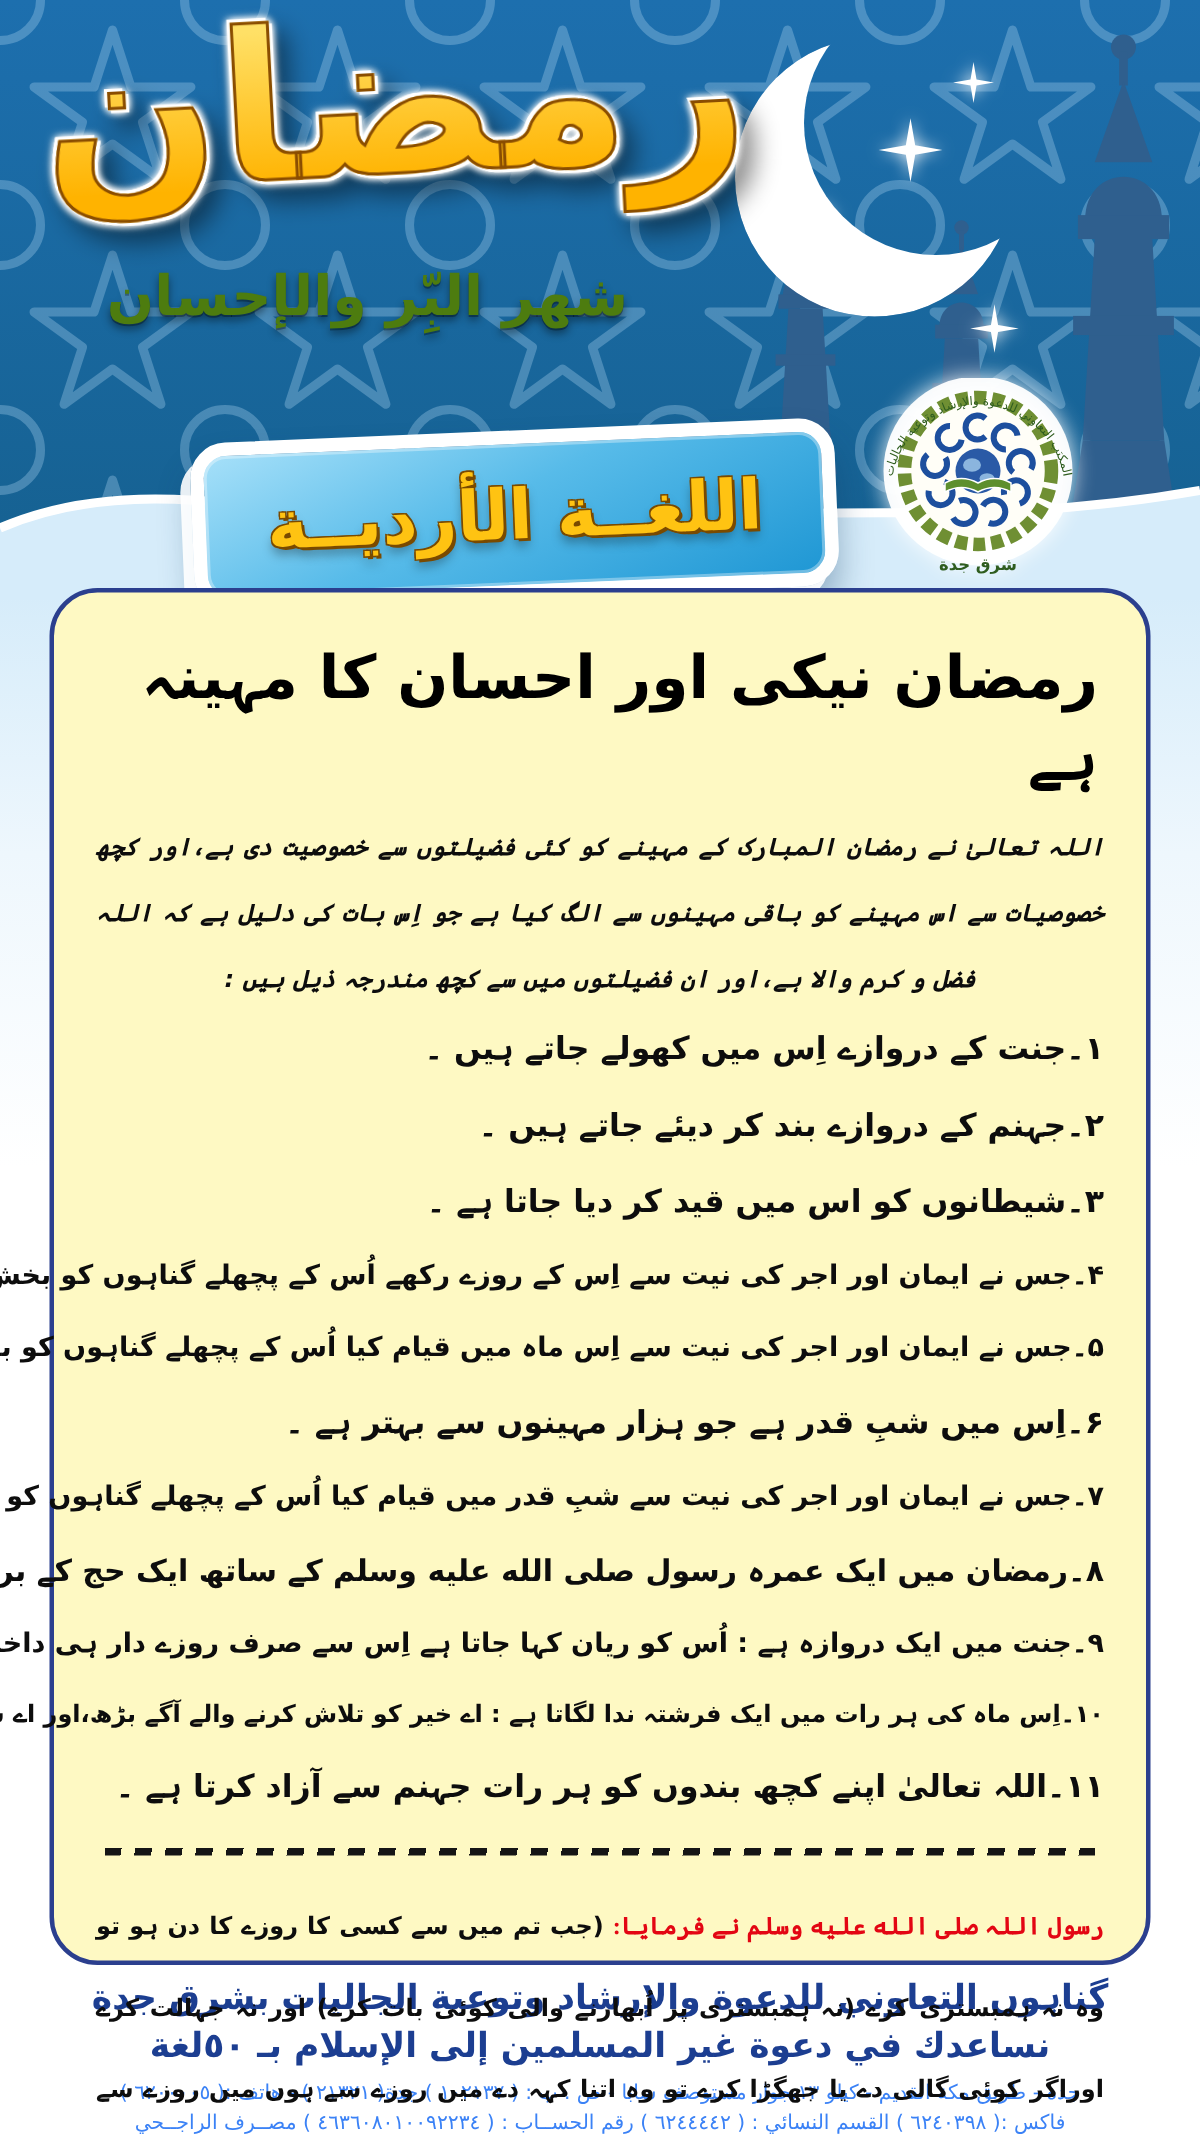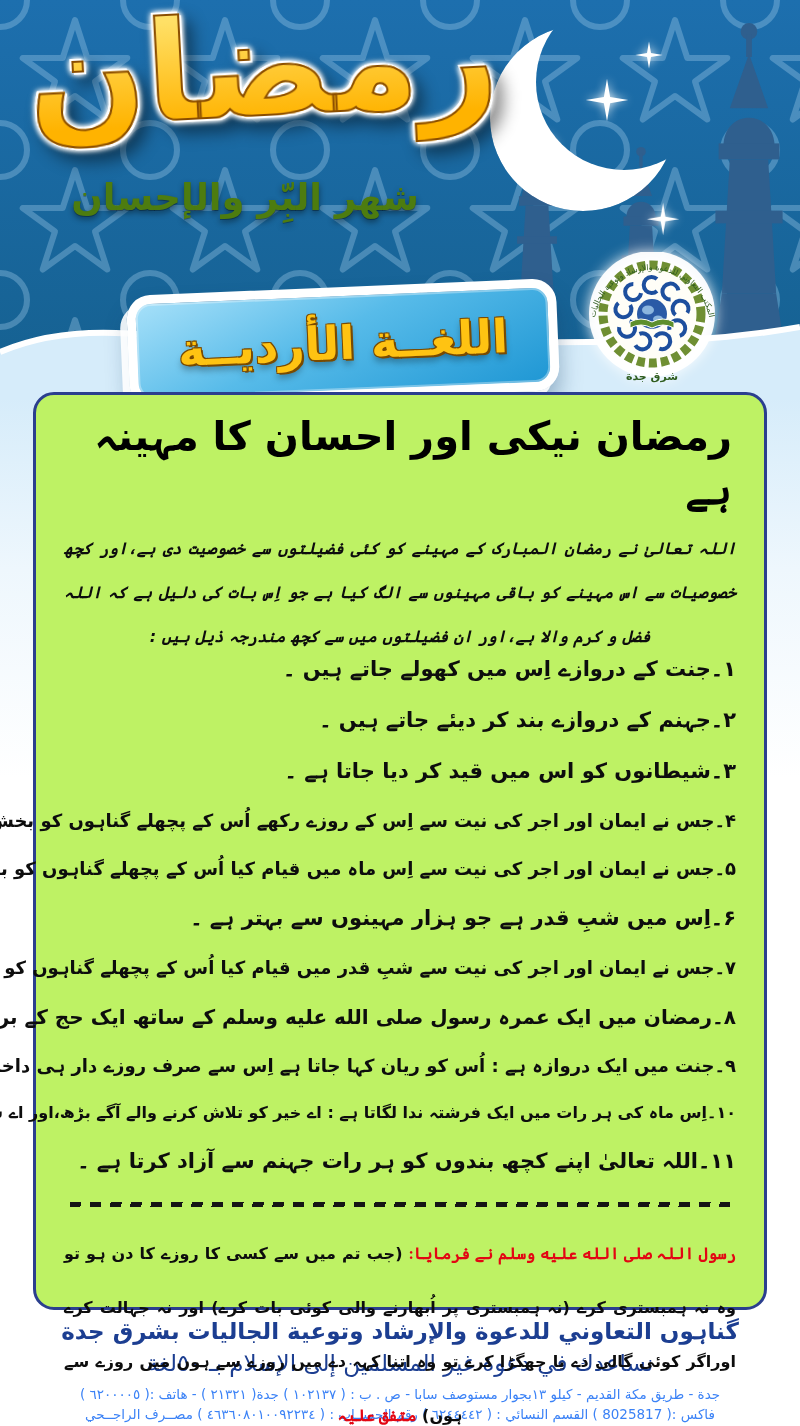--- a/index.html
+++ b/index.html
@@ -23,40 +23,40 @@
           transform:rotate(-2.4deg);border:9px solid #fff;border-radius:24px;
           background:linear-gradient(155deg,#a6e0f9 0%,#57bbe9 45%,#1f97d4 100%);
           box-shadow:-7px 9px 0 rgba(255,255,255,.9), 0 16px 22px rgba(17,60,100,.35), inset 0 0 0 2px rgba(255,255,255,.35);
           display:flex;align-items:center;justify-content:center;}
   .banner-text{font-size:46px;font-weight:bold;color:#ffc312;letter-spacing:1px;
           text-shadow:2px 2px 0 #7a4a00,-1px -1px 0 #7a4a00,1px -1px 0 #7a4a00,-1px 1px 0 #7a4a00,0 5px 7px rgba(0,0,0,.35);}
   .logo{position:absolute;top:252px;left:583px;z-index:2;filter:drop-shadow(0 0 7px rgba(255,255,255,.95));}
 
   
   .panel{position:absolute;top:392px;left:33px;width:734px;height:918px;z-index:3;box-sizing:border-box;
-         background:#bef264;border:3px solid #2b3f8e;border-radius:21px;padding:12px 26px 0 26px;color:#0d0d0d;}
+         background:#fef9c3;border:3px solid #2b3f8e;border-radius:32px;padding:28px 26px 0 26px;color:#0d0d0d;}
   .heading{font-size:40px;font-weight:bold;text-align:right;margin:2px 6px 10px 0;line-height:1.35;color:#000;}
   .intro{font-size:16px;font-weight:bold;line-height:44px;margin:0 2px;
          text-align:justify;text-align-last:center;font-style:italic;}
-  .items{}
+  .items{margin-top:14px;}
   .item{font-size:21px;font-weight:bold;text-align:right;white-space:nowrap;line-height:1;
         margin:0 2px 30px 0;}
   .item.long{font-size:18px;}
   .item.mid{font-size:20px;}
   .item.xlong{font-size:16px;letter-spacing:-0.6px;}
   .separator{height:5px;margin:10px 8px 0 8px;
         background:repeating-linear-gradient(100deg,#151515 0 11px,transparent 11px 20px);}
   .hadith{font-size:16px;font-weight:bold;line-height:54px;margin:20px 2px 0 2px;
         text-align:justify;text-align-last:center;}
   .red{color:#e30613;font-family:Liberation Serif, serif;}
 
   
   .footer{position:absolute;top:1318px;left:0;width:100%;z-index:1;text-align:center;color:#1c3e91;}
   .footer .f1{font-size:23px;font-weight:bold;margin:0 0 6px 0;}
-  .footer .f2{font-size:23px;font-weight:normal;margin:0 0 10px 0;}
+  .footer .f2{font-size:23px;font-weight:bold;margin:0 0 10px 0;}
   .footer .f3,.footer .f4{font-size:13.5px;font-weight:normal;margin:0 0 4px 0;color:#3b82f6;}
 </style>
 </head>
 <body>
 
 <div class="poster">
 
   <div class="fade-band"></div>
 
   <svg class="header-art" width="800" height="400" viewBox="0 0 800 400">
@@ -199,16 +199,16 @@
       <span>(جب تم میں سے کسی کا روزے کا دن ہو تو وہ نہ ہمبستری کرے (نہ ہمبستری پر اُبھارنے والی کوئی بات کرے)</span>
       <span>اور نہ جہالت کرے اوراگر کوئی گالی دے یا جھگڑا کرے تو وہ اتنا کہہ دے میں روزے سے ہوں میں روزے سے ہوں)</span>
       <span class="red">متفق علیہ</span>
     </p>
   </div>
 
   <div class="footer" dir="rtl">
     <p class="f1">گناہوں التعاوني للدعوة والإرشاد وتوعية الجاليات بشرق جدة</p>
     <p class="f2">نساعدك في دعوة غير المسلمين إلى الإسلام بـ ٥٠لغة</p>
     <p class="f3">جدة - طريق مكة القديم - كيلو ١٣بجوار مستوصف سابا - ص . ب : ( ١٠٢١٣٧ ) جدة( ٢١٣٢١ ) - هاتف :( ٦٢٠٠٠٠٥ )</p>
-    <p class="f4">فاكس :( 8025817 ) القسم النسائي : ( ٦٢٤٤٤٤٢ ) رقم الحســاب : ( ٤٦٣٦٠٨٠١٠٠٩٢٢٣٤ ) مصــرف الراجــحي</p>
+    <p class="f4">فاكس :( ٦٢٤٠٣٩٨ ) القسم النسائي : ( ٦٢٤٤٤٤٢ ) رقم الحســاب : ( ٤٦٣٦٠٨٠١٠٠٩٢٢٣٤ ) مصــرف الراجــحي</p>
   </div>
 
 </div>
 
 </body></html>

